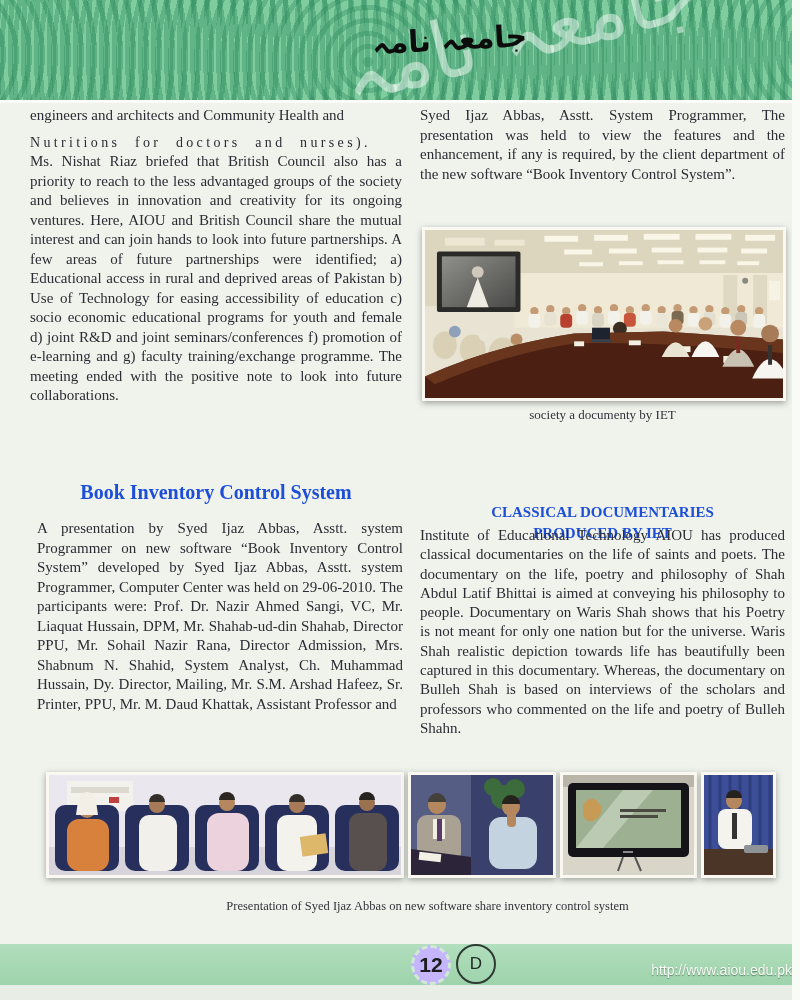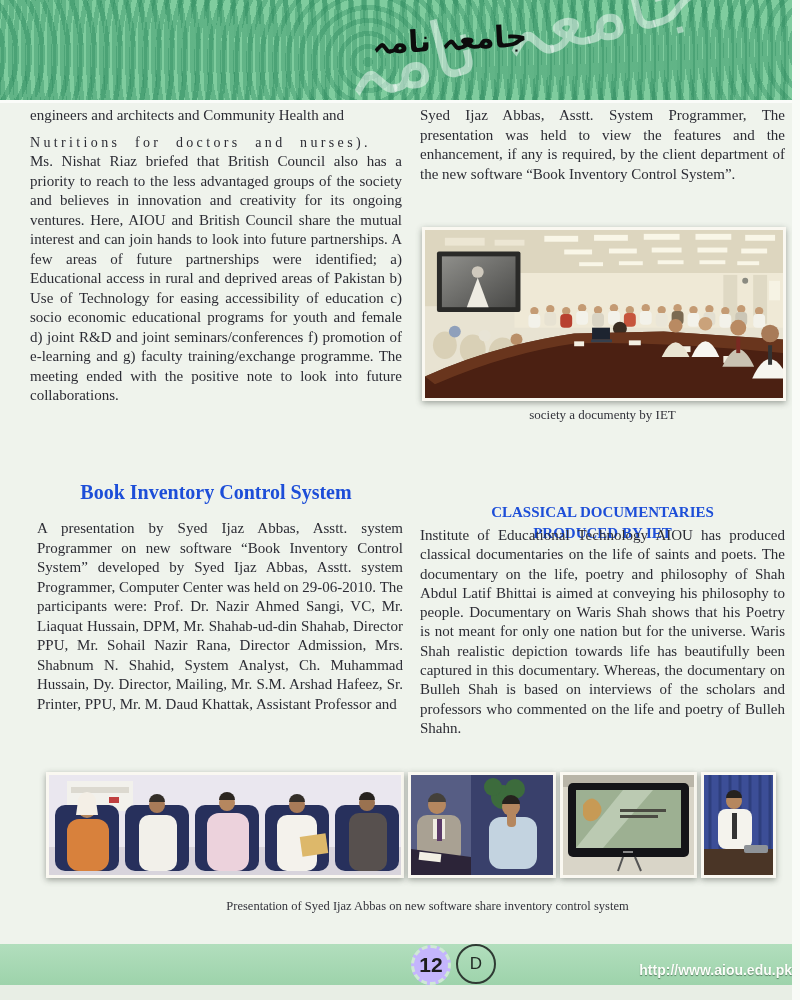--- a/index.html
+++ b/index.html
@@ -46,21 +46,21 @@
   .footer-band{position:absolute;left:0;top:944px;width:800px;height:41px;
     background:linear-gradient(#b2debd,#9dd3ab);}
   .footer-sub{position:absolute;left:0;top:985px;width:800px;height:15px;background:#e8eee5;}
   .page-badge{position:absolute;left:411px;top:945px;width:34px;height:34px;border-radius:50%;
     background:#c4b5fd;border:3px dashed #cfe9d5;display:flex;align-items:center;justify-content:center;
     font-family:"Liberation Sans",sans-serif;font-size:21px;font-weight:600;color:#1c1c1c;}
   .edition-badge{position:absolute;left:456px;top:944px;width:36px;height:36px;border-radius:50%;
     border:2px solid #2f3a33;display:flex;align-items:center;justify-content:center;
     font-family:"Liberation Sans",sans-serif;font-size:17px;color:#222c26;}
   .site-url{position:absolute;right:8px;top:962px;font-family:"Liberation Sans",sans-serif;
-    font-size:14px;font-weight:bold;color:#fcfefa;text-shadow:0 1px 1px rgba(80,120,90,.9);}
+    font-size:14px;font-weight:normal;color:#fcfefa;text-shadow:0 1px 1px rgba(80,120,90,.9);}
 </style>
 </head>
 <body>
 
 <div class="page">
 
   <div class="masthead">
     <span class="cal-ghost">جامعہ نامہ</span>
     <span class="cal-main">جامعہ نامہ</span>
   </div>

